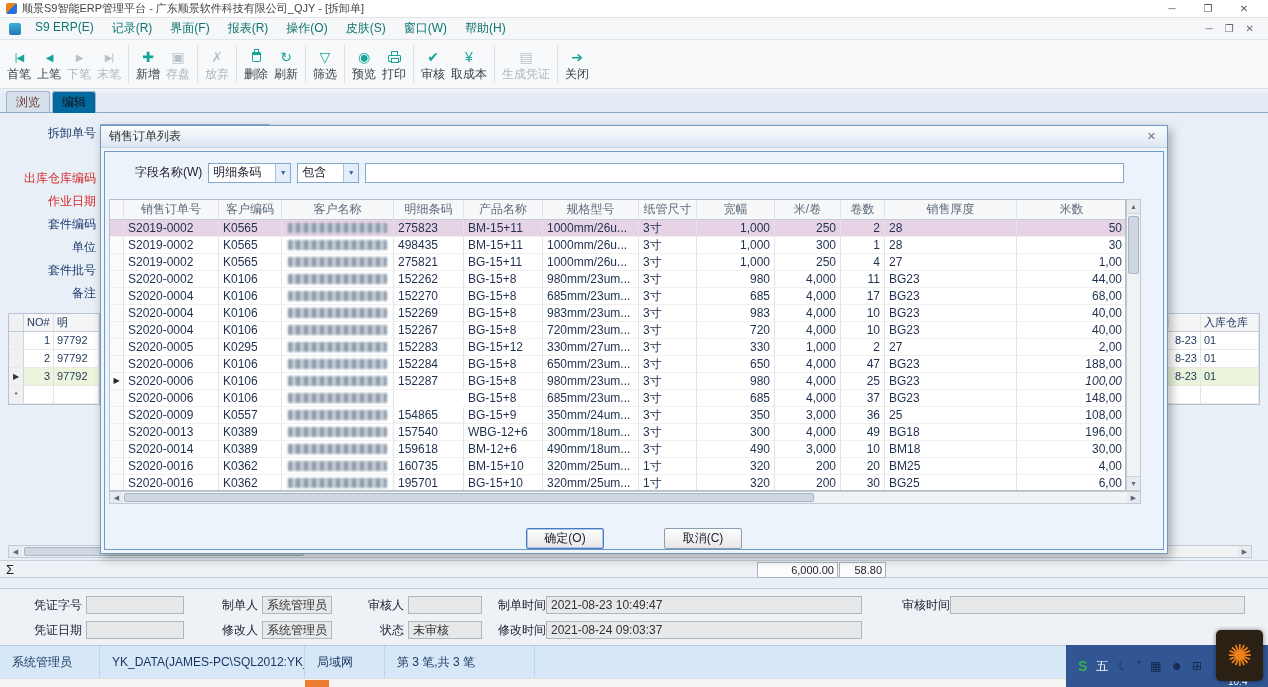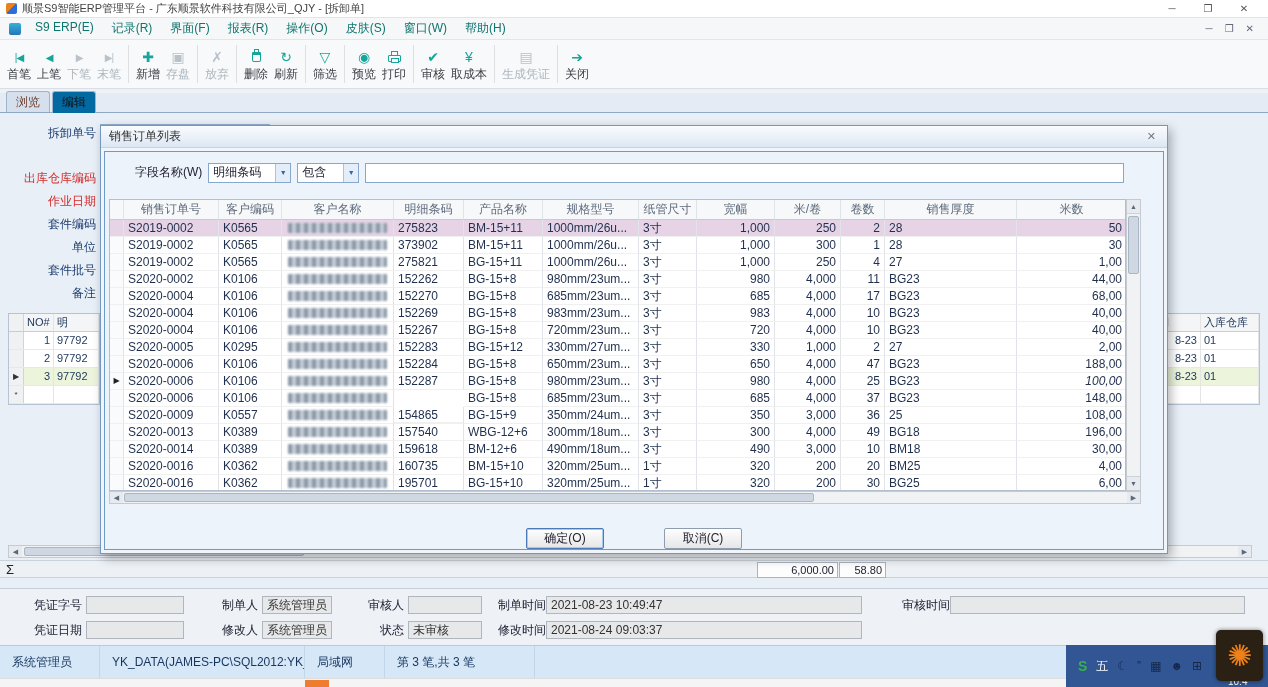--- a/index.html
+++ b/index.html
@@ -380,21 +380,21 @@
               <div class="gc" style="width: 132px;">28</div>
               <div class="gc rt" style="width: 110px;">50</div>
             </div>
             <div class="g-row">
               <div class="gsel" style="width: 14px;"></div>
               <div class="gc" style="width: 95px;">S2019-0002</div>
               <div class="gc" style="width: 63px;">K0565</div>
               <div class="gc" style="width: 112px;">
                 <div class="blur"></div>
               </div>
-              <div class="gc" style="width: 70px;">373902</div>
+              <div class="gc" style="width: 70px;">498435</div>
               <div class="gc" style="width: 79px;">BM-15+11</div>
               <div class="gc" style="width: 96px;">1000mm/26u...</div>
               <div class="gc" style="width: 58px;">3寸</div>
               <div class="gc rt" style="width: 78px;">1,000</div>
               <div class="gc rt" style="width: 66px;">300</div>
               <div class="gc rt" style="width: 44px;">1</div>
               <div class="gc" style="width: 132px;">28</div>
               <div class="gc rt" style="width: 110px;">30</div>
             </div>
             <div class="g-row">

